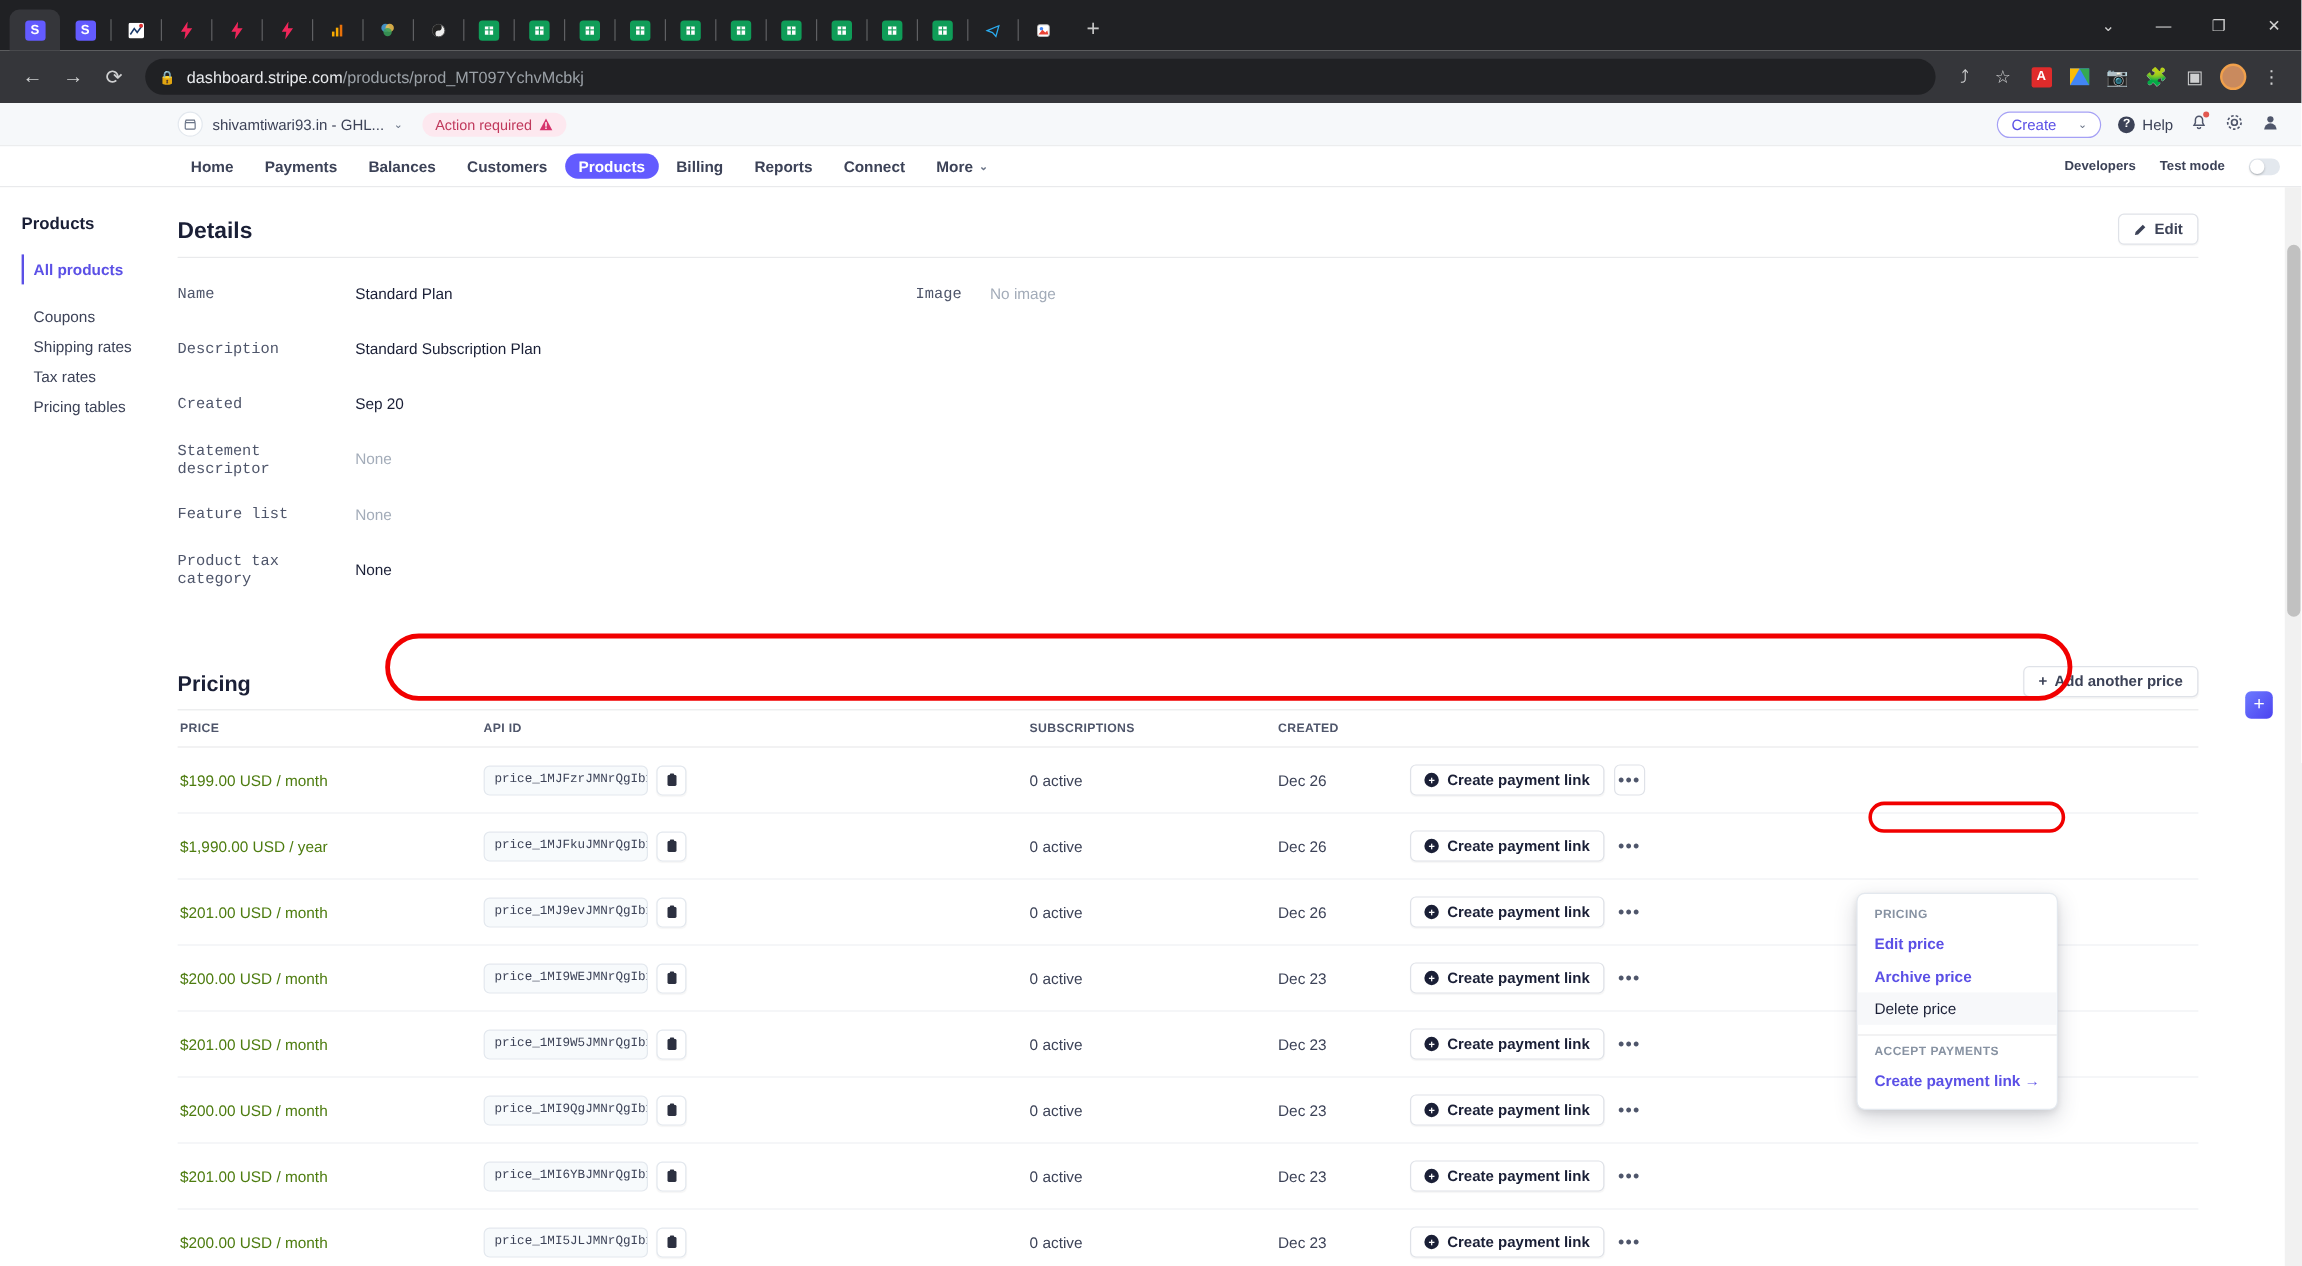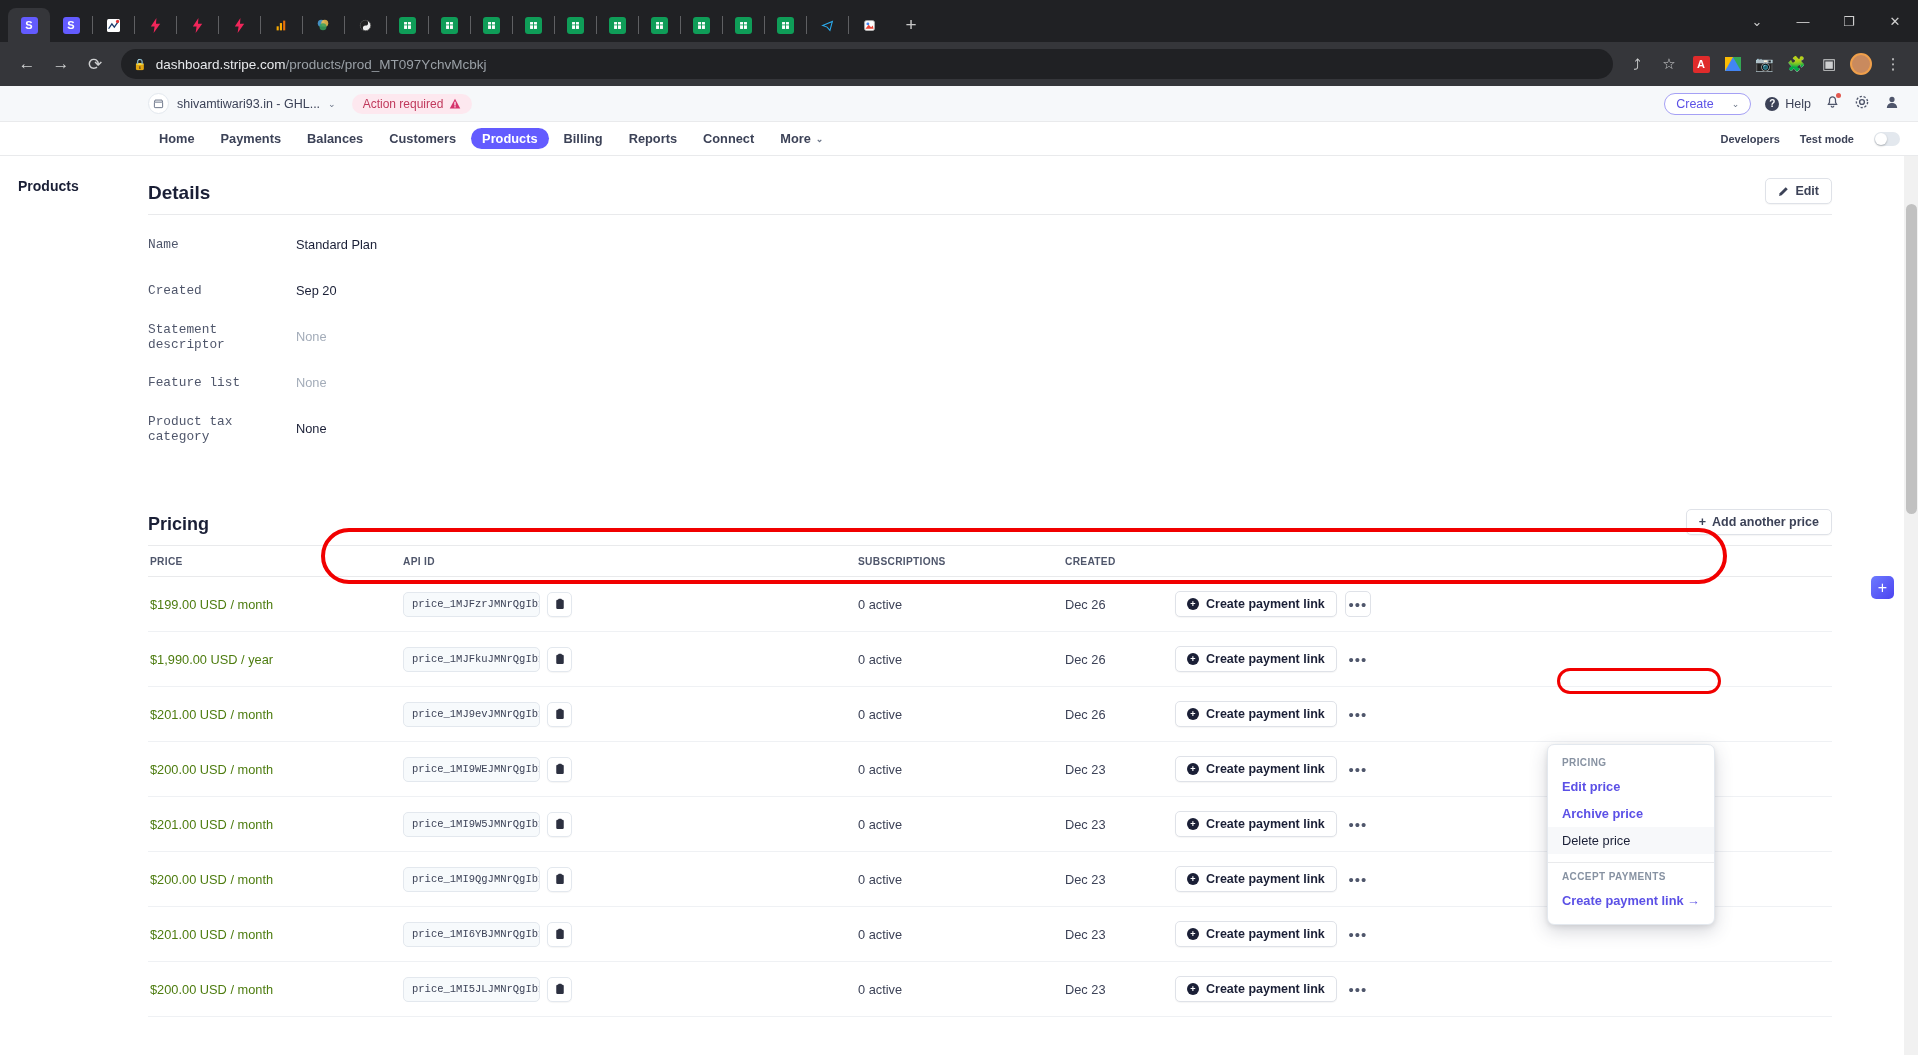--- a/index.html
+++ b/index.html
@@ -518,20 +518,28 @@
         <span class="lnk">Developers</span>
         <span class="lnk">Test mode</span>
         <span class="toggle"></span>
       </div>
     </div>
 
     <div class="content">
 
       <div class="sidebar">
         <div class="sb-title">Products</div>
+        <div id="sb-host">
+            <div class="sb-item active"><span>All products</span></div>
+            <div class="sb-gap"></div>
+            <div class="sb-item"><span>Coupons</span></div>
+            <div class="sb-item"><span>Shipping rates</span></div>
+            <div class="sb-item"><span>Tax rates</span></div>
+            <div class="sb-item"><span>Pricing tables</span></div>
+          </div>
       </div>
 
       <div class="main">
 
         <div class="sec-head">
           <div class="sec-title">Details</div>
           <div class="btn-outline">
             <svg width="11" height="11" viewBox="0 0 16 16">
                 <path d="M11.2 1.8l3 3L5.4 13.6 1.6 14.4l.8-3.8z" fill="#3c4257"></path>
               </svg>
@@ -541,36 +549,46 @@
         <div class="rule"></div>
 
         <div class="details-grid">
           <div class="dcol">
             <div id="details-host">
                 <div class="drow">
                   <div class="dlabel">Name</div>
                   <div class="dval">Standard Plan</div>
                 </div>
                 <div class="drow">
+                  <div class="dlabel">Description</div>
+                  <div class="dval">Standard Subscription Plan</div>
+                </div>
+                <div class="drow">
                   <div class="dlabel">Created</div>
                   <div class="dval">Sep 20</div>
                 </div>
                 <div class="drow">
                   <div class="dlabel">Statement descriptor</div>
                   <div class="dval none">None</div>
                 </div>
                 <div class="drow">
                   <div class="dlabel">Feature list</div>
                   <div class="dval none">None</div>
                 </div>
                 <div class="drow">
                   <div class="dlabel">Product tax category</div>
                   <div class="dval">None</div>
                 </div>
               </div>
+          </div>
+          <div class="dcol dcol2">
+            <div class="drow">
+              <div class="dlabel">Image</div>
+              <div class="dval none">No image</div>
+            </div>
           </div>
         </div>
 
         <div class="pricing-wrap">
           <div class="sec-head">
             <div class="sec-title pricing">Pricing</div>
             <div class="btn-outline">
               <span>+</span>
               <span>Add another price</span>
             </div>

